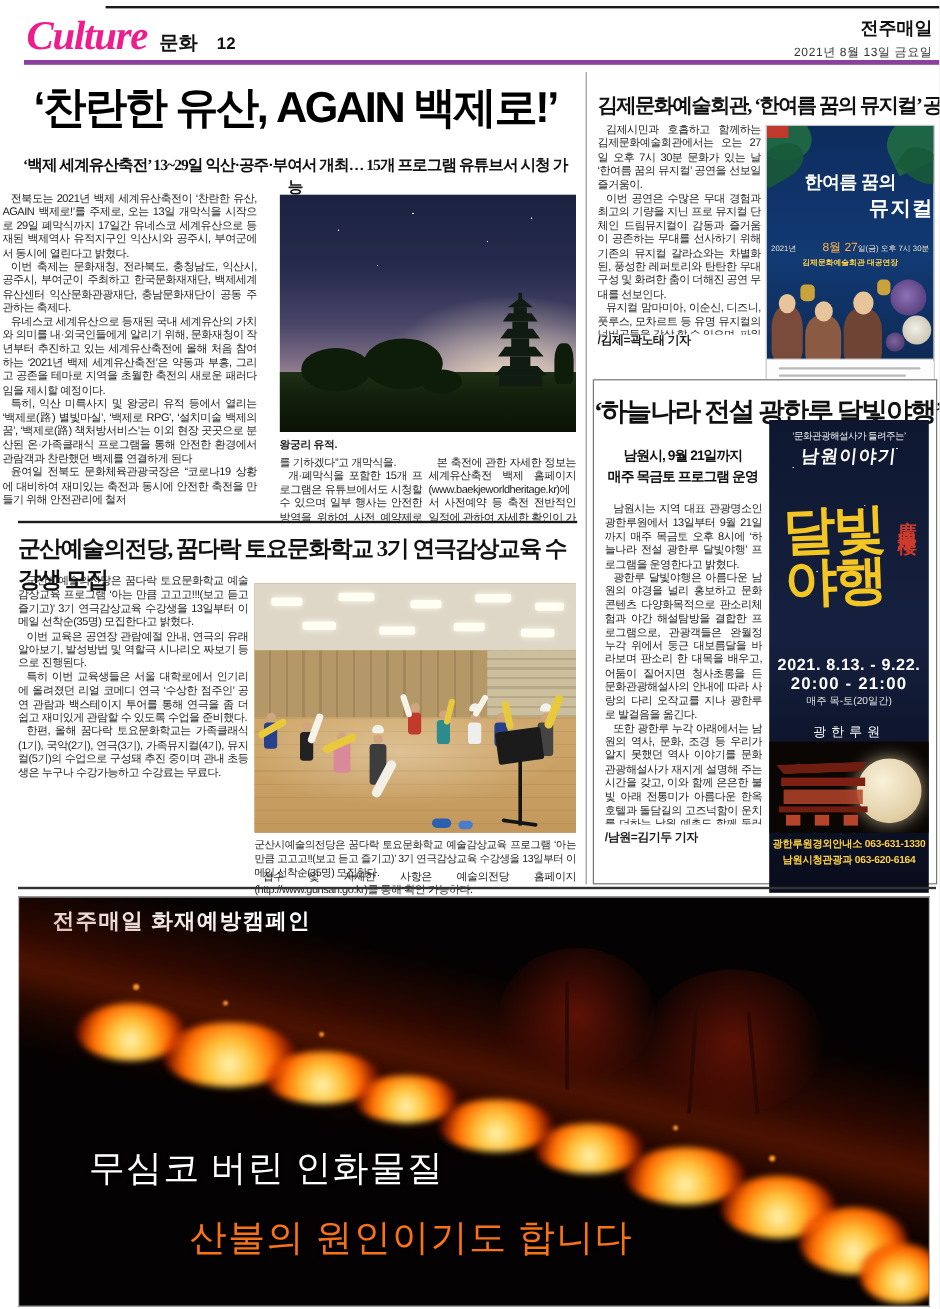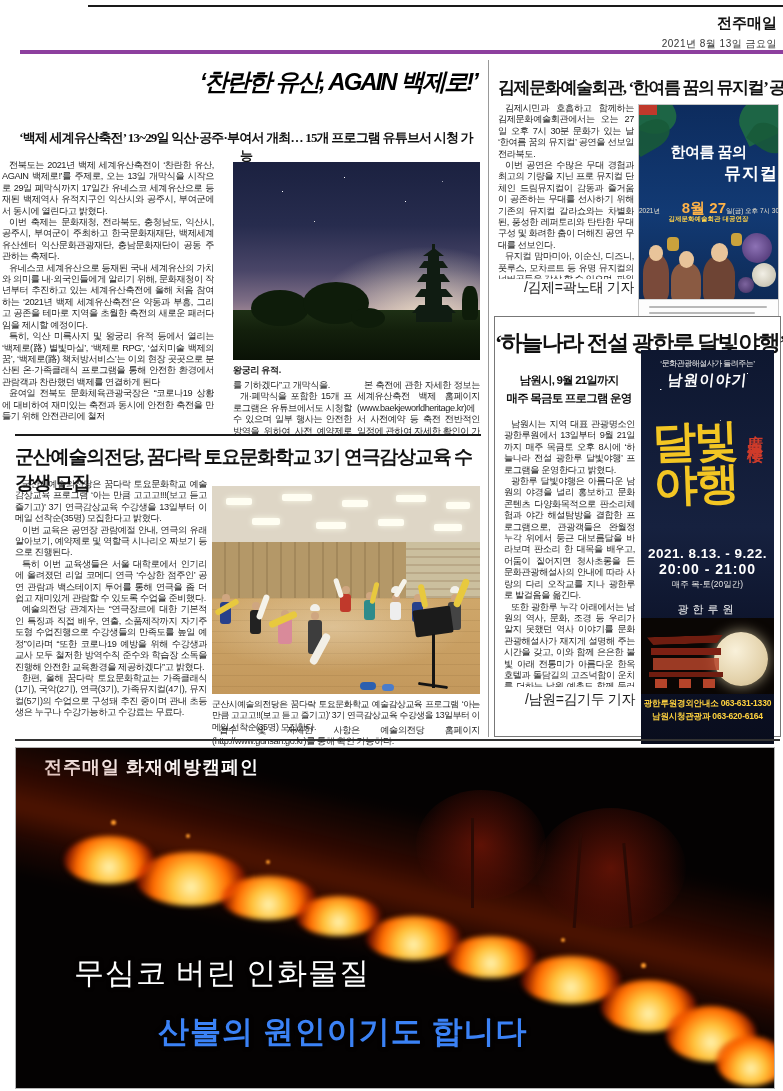--- a/index.html
+++ b/index.html
@@ -13,24 +13,24 @@
   .brand-en { font-family:"Liberation Serif", serif; font-style:italic; font-weight:bold; font-size:34px; letter-spacing:-1px; }
   .brand-ko { font-size:16px; font-weight:bold; color:#111; margin-left:10px; }
   .brand-pg { font-size:14px; font-weight:bold; color:#111; margin-left:16px; }
   .paper-name { position:absolute; right:6px; top:14px; font-size:15px; font-weight:bold; color:#111; }
   .edition-date { position:absolute; right:6px; top:37px; font-size:10px; color:#333; letter-spacing:0.5px; }
   .purple-rule { position:absolute; left:20px; right:0; top:50px; height:4px; }
 
   
   .body-text { font-size:9.2px; line-height:1.24; letter-spacing:-0.4px; color:#1c1c1c; text-align:justify; overflow:hidden; }
   .body-text p { text-indent:7px; }
-  .reporter { text-align:right; font-size:14px; font-weight:normal; color:#1c1c1c; letter-spacing:-0.4px; }
-
-  
-  .bj-headline { position:absolute; left:15px; top:66px; width:462px; text-align:right; font-size:24px; font-weight:800; letter-spacing:-2px; color:#000;font-style:italic; }
+  .reporter { font-size:10px; font-weight:bold; color:#1c1c1c; letter-spacing:-0.4px; }
+
+  
+  .bj-headline { position:absolute; left:15px; top:66px; width:462px; text-align:center; font-size:36px; font-weight:800; letter-spacing:-2px; color:#000; }
   .bj-subhead { position:absolute; left:15px; top:129px; width:462px; text-align:center; font-family:"Liberation Serif", serif; font-weight:600; font-size:13px; letter-spacing:-0.8px; color:#111; }
   .bj-col1 { position:absolute; left:2px; top:160px; width:212px; height:272px; }
   .bj-photo { position:absolute; left:233px; top:162px; width:247px; height:198px; overflow:hidden; }
   .bj-caption { position:absolute; left:233px; top:364px; font-size:9px; font-weight:bold; color:#222; letter-spacing:-0.3px; }
   .bj-col2 { position:absolute; left:233px; top:380px; width:119px; height:54px; }
   .bj-col3 { position:absolute; left:357px; top:380px; width:123px; height:54px; }
   .h-rule-1 { position:absolute; left:15px; top:434px; width:466px; height:2px; background:#1a1a1a; }
 
   
   .bj-sky { position:absolute; inset:0;
@@ -81,21 +81,21 @@
   .gj-col .body-text-inner { height:176px; overflow:hidden; }
   .gj-poster { position:absolute; left:638px; top:104px; width:141px; height:237px; border:1px solid #c5c5c5; background:#fff; overflow:hidden; }
 
   .mp-img { position:absolute; left:0; top:0; right:0; height:196px; overflow:hidden;
     background:linear-gradient(to bottom, #0d2c5e 0%, #123a74 55%, #0e2a55 100%); }
   .mp-leaf { position:absolute; border-radius:50% 50% 50% 0; background:#1f6b43; opacity:0.9; }
   .mp-title { position:absolute; left:0; right:0; top:38px; text-align:center; color:#fff; font-weight:800; }
   .mp-title .t1 { font-size:15px; letter-spacing:-0.5px; display:block; }
   .mp-title .t2 { font-size:17px; letter-spacing:1px; display:block;text-align:right; }
   .mp-date { position:absolute; left:0; right:0; top:94px; text-align:center; font-size:6.5px; color:#e9e2cf; white-space:nowrap; }
-  .mp-date .hl { color:#ffb347; font-weight:bold; font-size:15px;margin-left:20px; }
+  .mp-date .hl { color:#ffb347; font-weight:normal; font-size:10px;margin-left:20px; }
   .mp-venue { position:absolute; left:0; right:0; top:110px; text-align:center; font-size:6.5px; font-weight:bold; color:#ffd24a; }
   .mp-face { position:absolute; border-radius:50%; background:#e8c49a; }
   .mp-bodyblob { position:absolute; border-radius:40% 40% 20% 20%; }
   .mp-flower { position:absolute; border-radius:50%; }
   .mp-info { position:absolute; left:0; right:0; bottom:0; height:41px; background:#fdfdfd; border-top:1px solid #d8d8d8; }
   .mp-infoline { position:absolute; height:2px; background:#b9b9b9; border-radius:1px; }
   .mp-logo { position:absolute; bottom:6px; width:7px; height:7px; border-radius:50%; }
 
   
   .nw-box { position:absolute; left:494px; top:316px; width:287px; height:421px; border:1px solid #777; background:#fff; }
@@ -133,28 +133,31 @@
   .cam-label { position:absolute; left:28px; top:7px; color:#fff; font-size:18px; font-weight:bold; letter-spacing:1px; }
   .cam-band { position:absolute; left:-60px; top:70px; width:950px; height:150px; transform:rotate(13deg);
     background:linear-gradient(to bottom, transparent 0%, rgba(140,25,0,0.30) 35%, rgba(200,50,0,0.38) 55%, rgba(120,20,0,0.25) 75%, transparent 100%);
     filter:blur(6px); }
   .flame { position:absolute; border-radius:50%; filter:blur(2.5px);
     background:radial-gradient(circle at 50% 65%, #fff3b0 0%, #ffc23a 30%, #ff6a00 58%, rgba(210,40,0,0.55) 78%, transparent 92%); }
   .ember { position:absolute; border-radius:50%; background:#ff9a2a; filter:blur(1px); }
   .burnt-canopy { position:absolute; border-radius:50%; background:radial-gradient(circle, rgba(120,22,6,0.75), rgba(70,12,4,0.4) 60%, transparent 80%); }
   .burnt-trunk { position:absolute; width:3px; background:#2b0a04; }
   .cam-line1 { position:absolute; left:58px; top:205px; color:#fff; font-family:"Liberation Serif", serif; font-size:30px; letter-spacing:1px; text-shadow:0 0 4px rgba(0,0,0,0.9); }
-  .cam-line2 { position:absolute; left:142px; top:263px; color:#3b82f6; font-family:"Liberation Serif", serif; font-size:31px; letter-spacing:1px; text-shadow:0 0 4px rgba(0,0,0,0.9);font-weight:bold; }
+  .cam-line2 { position:absolute; left:142px; top:263px; color:#f97316; font-family:"Liberation Serif", serif; font-size:31px; letter-spacing:1px; text-shadow:0 0 4px rgba(0,0,0,0.9); }
 </style>
 </head>
 <body>
 
 <div id="page">
 
   <div class="top-rule"></div>
+  <div class="brand">
+    <span class="brand-en" id="brand-en" style="color: rgb(238, 29, 142);">Culture</span><span class="brand-ko">문화</span><span class="brand-pg">12</span>
+  </div>
   <div class="paper-name">전주매일</div>
   <div class="edition-date">2021년 8월 13일 금요일</div>
   <div class="purple-rule" id="purple-rule" style="background: rgb(141, 63, 158);"></div>
 
   <div class="bj-headline">‘찬란한 유산, AGAIN 백제로!’</div>
   <div class="bj-subhead">‘백제 세계유산축전’ 13~29일 익산·공주·부여서 개최… 15개 프로그램 유튜브서 시청 가능</div>
 
   <div class="bj-col1 body-text">
     <p>전북도는 2021년 백제 세계유산축전이 ‘찬란한 유산, AGAIN 백제로!’를 주제로, 오는 13일 개막식을 시작으로 29일 폐막식까지 17일간 유네스코 세계유산으로 등재된 백제역사 유적지구인 익산시와 공주시, 부여군에서 동시에 열린다고 밝혔다.</p>
     <p>이번 축제는 문화재청, 전라북도, 충청남도, 익산시, 공주시, 부여군이 주최하고 한국문화재재단, 백제세계유산센터 익산문화관광재단, 충남문화재단이 공동 주관하는 축제다.</p>
@@ -195,23 +198,22 @@
   <div class="bj-col3 body-text">
     <p>본 축전에 관한 자세한 정보는 세계유산축전 백제 홈페이지(www.baekjeworldheritage.kr)에서 사전예약 등 축전 전반적인 일정에 관하여 자세한 확인이 가능하다.</p>
 
   </div>
 
   <div class="h-rule-1"></div>
 
   <div class="gs-headline">군산예술의전당, 꿈다락 토요문화학교 3기 연극감상교육 수강생 모집</div>
   <div class="gs-col body-text">
     <p>군산시예술의전당은 꿈다락 토요문화학교 예술감상교육 프로그램 ‘아는 만큼 고고고!!!(보고 듣고 즐기고)’ 3기 연극감상교육 수강생을 13일부터 이메일 선착순(35명) 모집한다고 밝혔다.</p>
-    <p>이번 교육은 공연장 관람예절 안내, 연극의 유래 알아보기, 예약제로 및 역할극 시나리오 짜보기 등으로 진행된다.</p>
+    <p>이번 교육은 공연장 관람예절 안내, 연극의 유래 알아보기, 발성방법 및 역할극 시나리오 짜보기 등으로 진행된다.</p>
     <p>특히 이번 교육생들은 서울 대학로에서 인기리에 올려졌던 리얼 코메디 연극 ‘수상한 점주인’ 공연 관람과 백스테이지 투어를 통해 연극을 좀 더 쉽고 재미있게 관람할 수 있도록 수업을 준비했다.</p>
-    <p>예술의전당 관계자는 “연극장르에 대한 기본적인 특징과 직접 배우, 연출, 소품제작까지 자기주도형 수업진행으로 수강생들의 만족도를 높일 예정”이라며 “또한 코로나19 예방을 위해 수강생과 교사 모두 철저한 방역수칙 준수와 학습장 소독을 진행해 안전한 교육환경을 제공하겠다”고 밝혔다.</p>
     <p>한편, 올해 꿈다락 토요문화학교는 가족클래식(1기), 국악(2기), 연극(3기), 가족뮤지컬(4기), 뮤지컬(5기)의 수업으로 구성돼 추진 중이며 관내 초등생은 누구나 수강가능하고 수강료는 무료다.</p>
   </div>
 
   <div class="gs-photo">
     <div class="gsp-ceiling"></div>
     <div class="gsp-light" style="left:14px; top:12px; width:26px;"></div>
     <div class="gsp-light" style="left:70px; top:8px; width:30px;"></div>
     <div class="gsp-light" style="left:130px; top:14px; width:26px;"></div>
     <div class="gsp-light" style="left:184px; top:9px; width:30px;"></div>
     <div class="gsp-light" style="left:234px; top:16px; width:24px;"></div>
@@ -283,21 +285,21 @@
   <div class="gs-note body-text">
     <p>접수 및 자세한 사항은 예술의전당 홈페이지(http://www.gunsan.go.kr)를 통해 확인 가능하다.</p>
     <div class="reporter">/군산=남현봉 기자</div>
   </div>
 
   <div class="v-rule"></div>
 
   <div class="gj-headline">김제문화예술회관, ‘한여름 꿈의 뮤지컬’ 공연</div>
   <div class="gj-col body-text">
     <div class="body-text-inner">
-      <p>김제시민과 호흡하고 함께하는 김제문화예술회관에서는 오는 27일 오후 7시 30분 문화가 있는 날 ‘한여름 꿈의 뮤지컬’ 공연을 선보일 전라북도.</p>
+      <p>김제시민과 호흡하고 함께하는 김제문화예술회관에서는 오는 27일 오후 7시 30분 문화가 있는 날 ‘한여름 꿈의 뮤지컬’ 공연을 선보일 즐거움이.</p>
       <p>이번 공연은 수많은 무대 경험과 최고의 기량을 지닌 프로 뮤지컬 단체인 드림뮤지컬이 감동과 즐거움이 공존하는 무대를 선사하기 위해 기존의 뮤지컬 갈라쇼와는 차별화된, 풍성한 레퍼토리와 탄탄한 무대 구성 및 화려한 춤이 더해진 공연 무대를 선보인다.</p>
       <p>뮤지컬 맘마미아, 이순신, 디즈니, 풋루스, 모차르트 등 유명 뮤지컬의 넘버곡들을 감상 할 수 있으며, 파워풀한 춤과 뛰어난 라이브 노래, 관객들과 하나가 될 수 있는 배우들의 연기력으로 브로드웨이 쇼 뮤지컬의 화려함을 관객들에게 선사할 예정이다.</p>
 
     </div>
     <div class="reporter">/김제=곽노태 기자</div>
   </div>
 
   <div class="gj-poster">
     <div class="mp-img">
       <div class="mp-leaf" style="left:-14px; top:-12px; width:52px; height:40px; transform:rotate(20deg);"></div>

